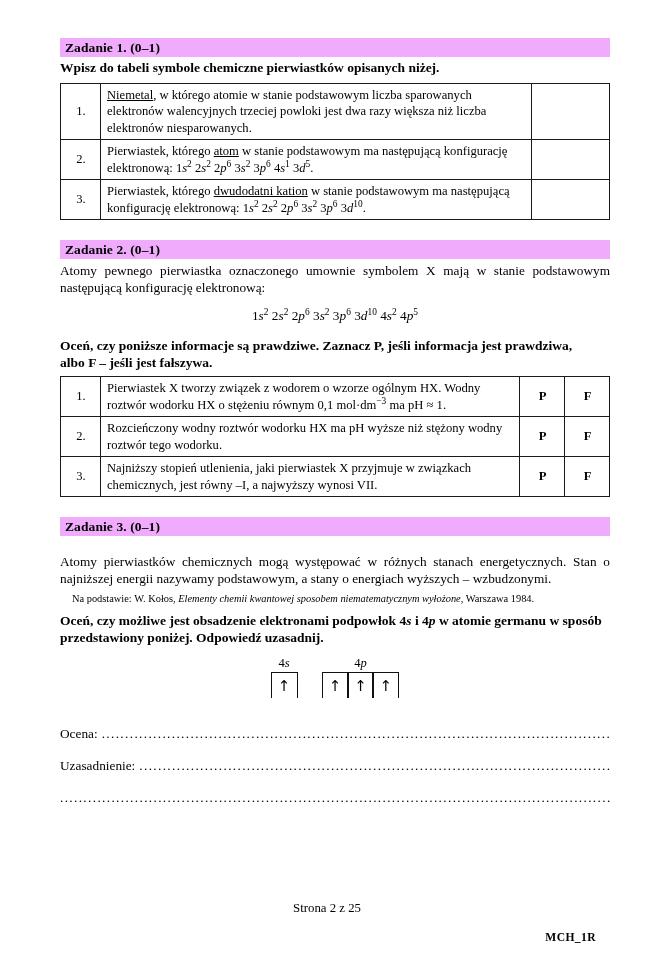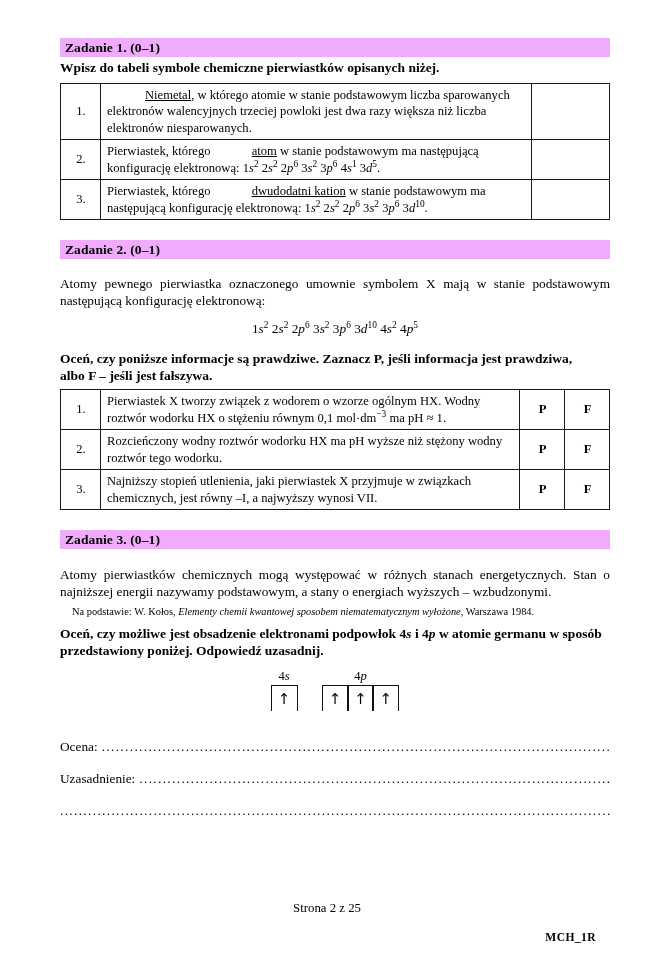--- a/index.html
+++ b/index.html
@@ -84,21 +84,21 @@
     width: 33px;
     text-align: center;
     font-weight: bold;
     font-size: 13px;
   }
   td.body-cell { text-align: left; }
 
   
   .sup { vertical-align: super; font-size: 9.4px; line-height: 0; }
   .orb { font-style: italic; }
-  .ul { text-decoration: underline; margin-left: 38px; }
+  .ul { text-decoration: underline; }
 
   
   .orbital-wrap {
     margin: 10px 0 0 0;
     display: flex;
     justify-content: center;
   }
   .orbital-inner { display: flex; align-items: flex-end; gap: 24px; }
   .shell-group { display: flex; flex-direction: column; align-items: center; }
   .shell-label {
@@ -197,21 +197,21 @@
       <tr>
         <td class="num">3.</td>
         <td class="body-cell"><span>Pierwiastek, którego </span><span class="ul">dwudodatni kation</span><span> w stanie podstawowym ma następującą konfigurację elektronową: </span><span>1<span class="orb">s</span><span class="sup">2</span> 2<span class="orb">s</span><span class="sup">2</span> 2<span class="orb">p</span><span class="sup">6</span> 3<span class="orb">s</span><span class="sup">2</span> 3<span class="orb">p</span><span class="sup">6</span> 3<span class="orb">d</span><span class="sup">10</span>.</span></td>
         <td class="ans-blank"></td>
       </tr>
     </tbody>
   </table>
 
   <div class="sp-20"></div>
   <div class="task-banner">Zadanie 2. (0–1)</div>
-  <div class="para" style="margin-top:16px">Atomy pewnego pierwiastka oznaczonego umownie symbolem X mają w stanie podstawowym następującą konfigurację elektronową:</div>
+  <div class="para" style="margin-top:3px">Atomy pewnego pierwiastka oznaczonego umownie symbolem X mają w stanie podstawowym następującą konfigurację elektronową:</div>
   <div class="centered-config">1<span class="orb">s</span><span class="sup">2</span> 2<span class="orb">s</span><span class="sup">2</span> 2<span class="orb">p</span><span class="sup">6</span> 3<span class="orb">s</span><span class="sup">2</span> 3<span class="orb">p</span><span class="sup">6</span> 3<span class="orb">d</span><span class="sup">10</span> 4<span class="orb">s</span><span class="sup">2</span> 4<span class="orb">p</span><span class="sup">5</span></div>
   <div class="lead" style="margin-bottom:5px">
     <span>Oceń, czy poniższe informacje są prawdziwe. Zaznacz P, jeśli informacja jest prawdziwa,</span><br>
     <span>albo F – jeśli jest fałszywa.</span>
   </div>
 
   <table class="exam">
     <tbody>
       <tr>
         <td class="num">1.</td>

